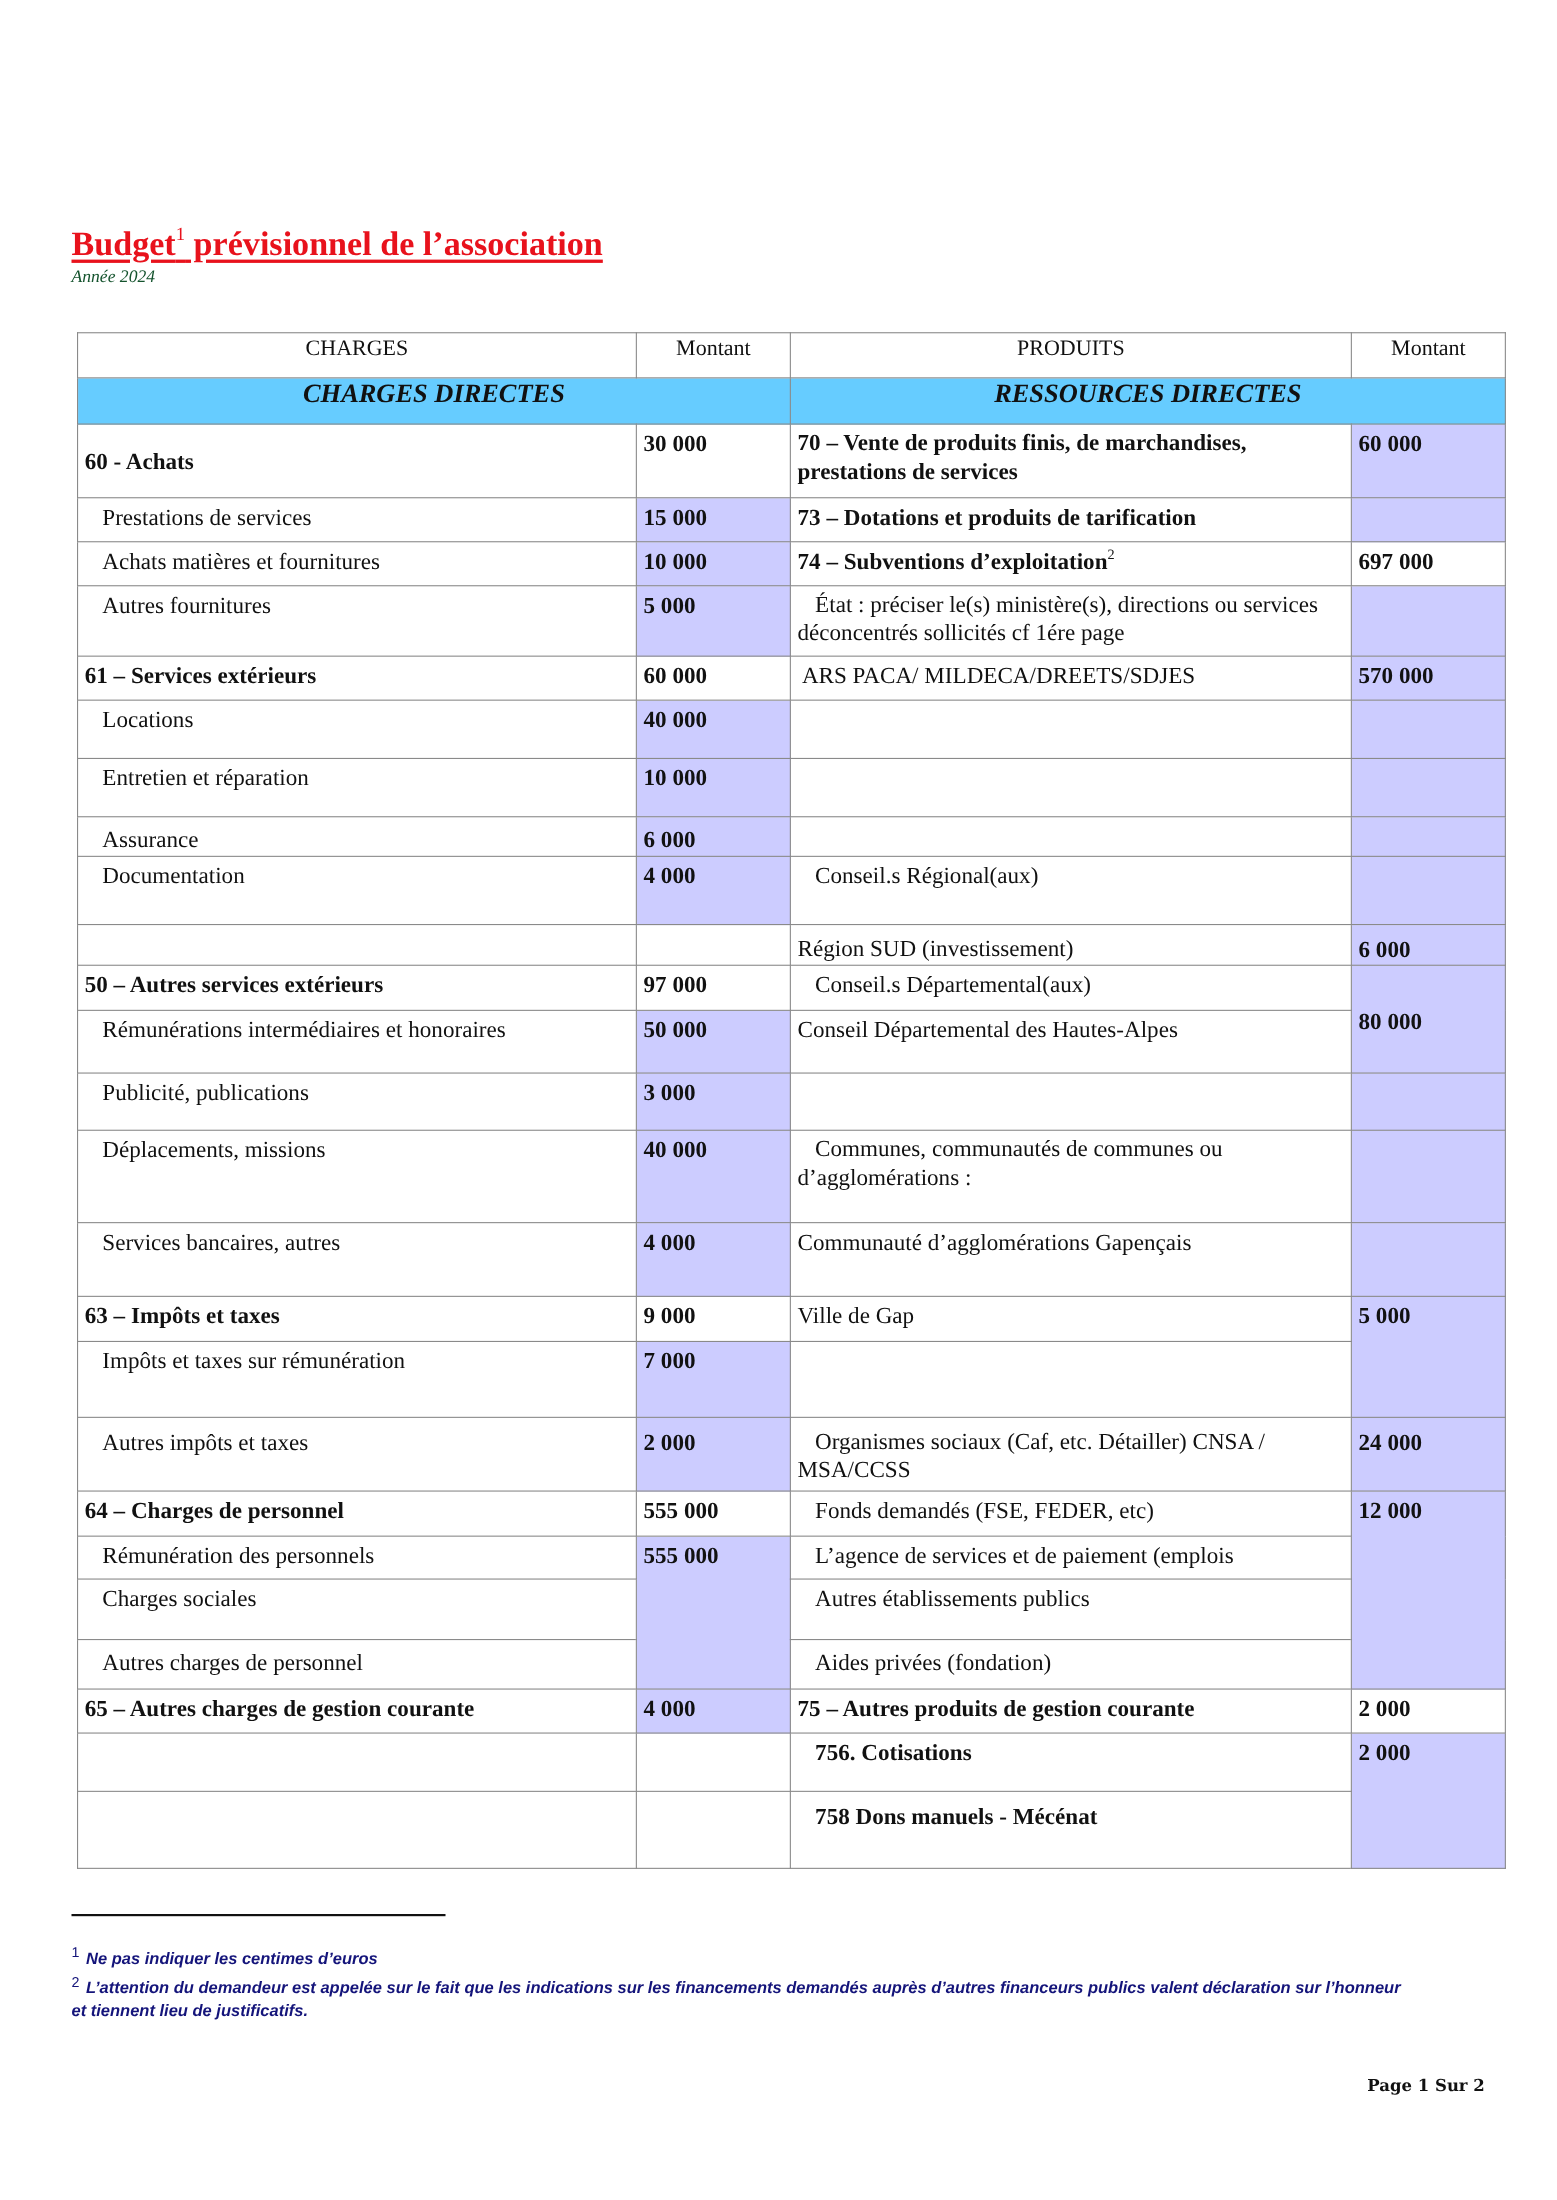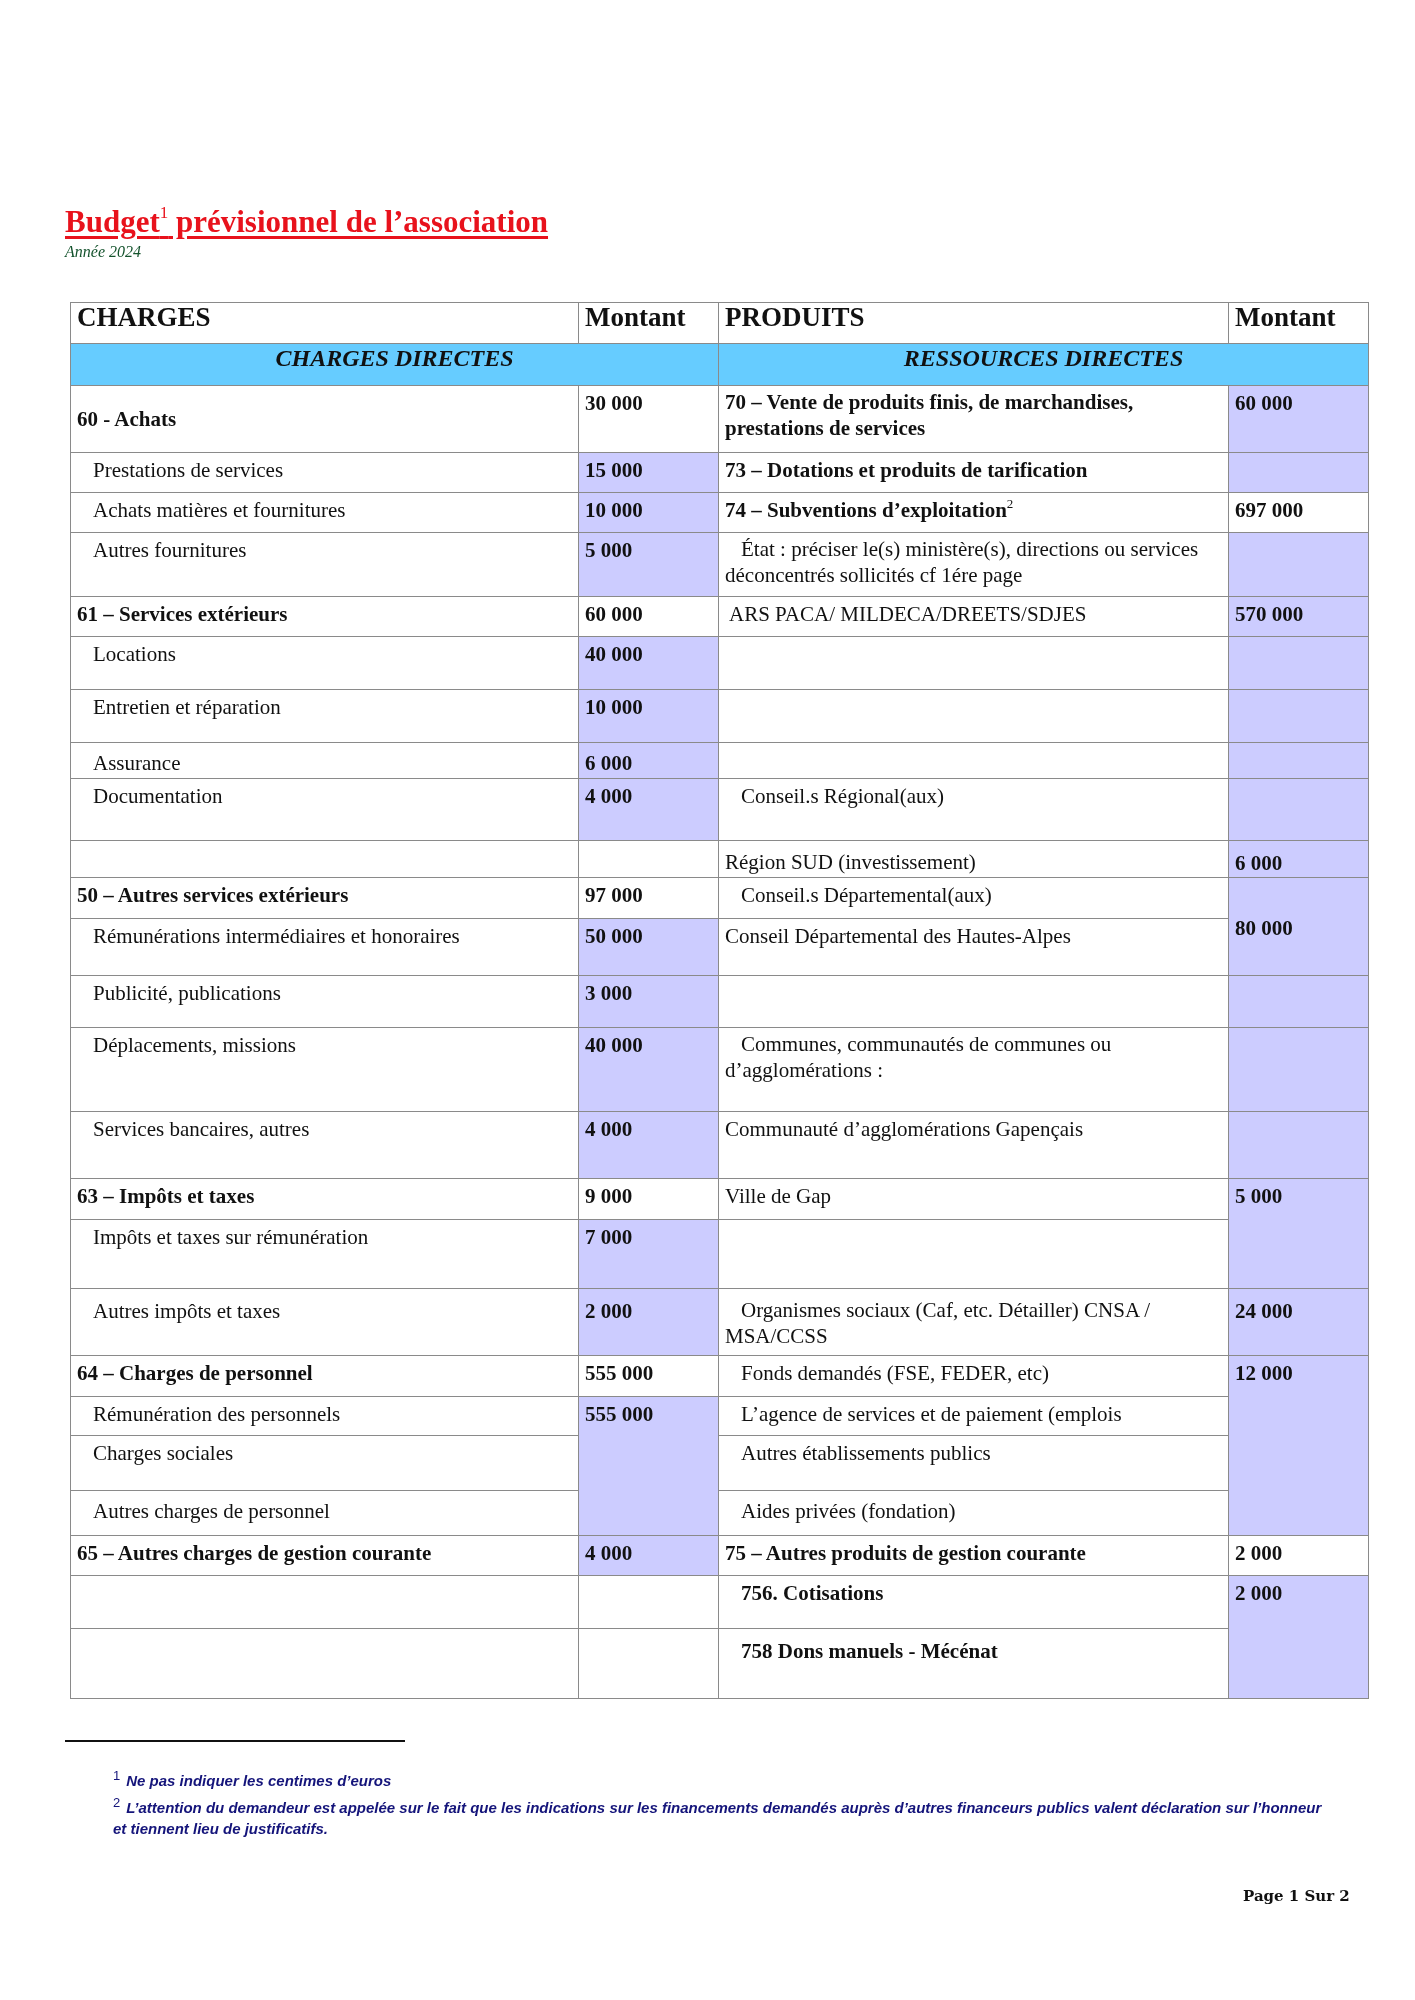--- a/index.html
+++ b/index.html
@@ -2,33 +2,33 @@
 <html><head>
 <meta charset="utf-8">
 <style>
   html, body { margin: 0; padding: 0; background: #ffffff; }
   body { width: 1415px; height: 2000px; position: relative; font-family: "Liberation Serif", "DejaVu Serif", serif; color: #111; }
   .title { position: absolute; left: 65px; top: 204px; font-size: 31px; font-weight: bold; color: #e8121c; text-decoration: underline; text-decoration-thickness: 3px; text-underline-offset: 4px; white-space: nowrap; }
   .title sup { font-size: 17px; font-weight: normal; vertical-align: 14px; line-height: 0; }
   .subtitle { position: absolute; left: 65px; top: 243px; font-size: 16px; font-style: italic; color: #14532d; }
   table.budget { position: absolute; left: 70px; top: 302px; width: 1298px; border-collapse: collapse; table-layout: fixed; font-size: 21px; }
   table.budget td, table.budget th { border: 1.5px solid #8a8a8a; padding: 0 6px; vertical-align: top; line-height: 28px; }
-  th.head { height: 40px; font-size: 27px; font-weight: bold; text-align: left; vertical-align: middle; background: #fff; }
+  th.head { height: 40px; font-size: 20px; font-weight: normal; text-align: center; vertical-align: middle; background: #fff; }
   td.sub { height: 41px; background: #66ccff; font-size: 24px; font-weight: bold; font-style: italic; text-align: center; vertical-align: middle; }
   .lav { background: #ccccff; }
   .num { text-align: left; font-weight: bold; padding-top: 3px !important; margin-left: 38px; }
   .bold { font-weight: bold; }
   .ind { padding-left: 22px !important; }
   .ind2 { padding-left: 22px !important; }
   .mid { vertical-align: middle !important; }
   .lbl { padding-top: 3px !important; }
   sup.fn { font-size: 13px; vertical-align: 9px; line-height: 0; font-weight: normal; }
   .clip { overflow: hidden; }
   .footrule { position: absolute; left: 65px; top: 1740px; width: 340px; height: 0; border-top: 2px solid #111; }
-  .fn-line { position: absolute; left: 65px; font-family: "Liberation Sans", "DejaVu Sans", sans-serif; font-size: 15px; font-weight: bold; font-style: italic; color: #14147a; line-height: 21px; margin-left: 48px; }
+  .fn-line { position: absolute; left: 65px; font-family: "Liberation Sans", "DejaVu Sans", sans-serif; font-size: 15px; font-weight: bold; font-style: italic; color: #14147a; line-height: 21px; }
   .fn-line sup { font-size: 13px; font-style: normal; font-weight: normal; vertical-align: 6px; line-height: 0; margin-right: 6px; color: #14147a; }
   .page-num { position: absolute; left: 1243px; top: 1887px; font-family: "DejaVu Serif", serif; font-size: 15px; font-weight: bold; color: #111; }
 </style>
 </head>
 <body>
 
 <div class="title"><span>Budget</span><sup>1</sup><span> prévisionnel de l’association</span></div>
 <div class="subtitle">Année 2024</div>
 
 <table class="budget">

